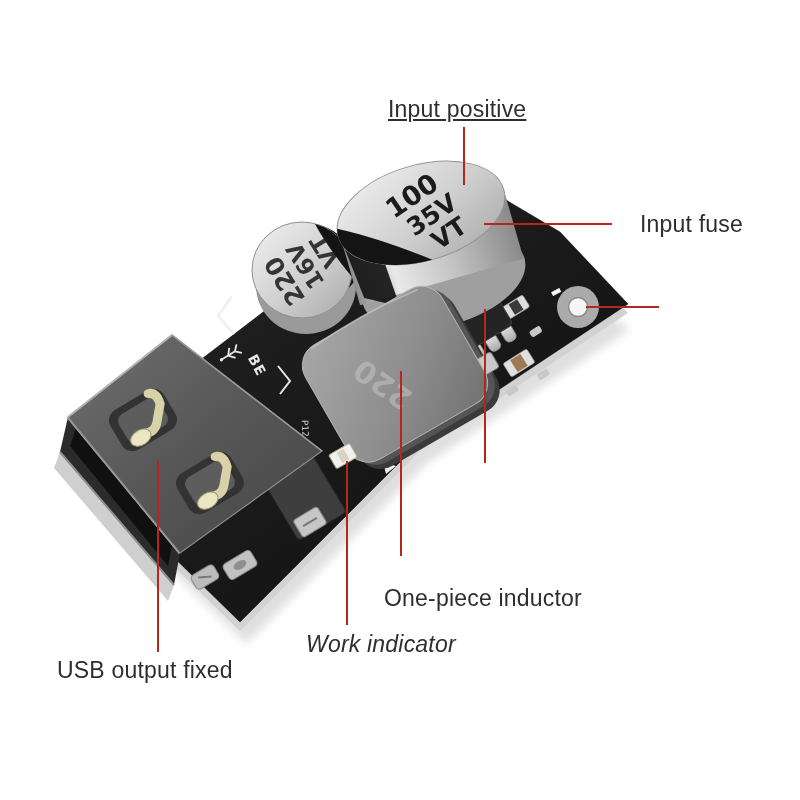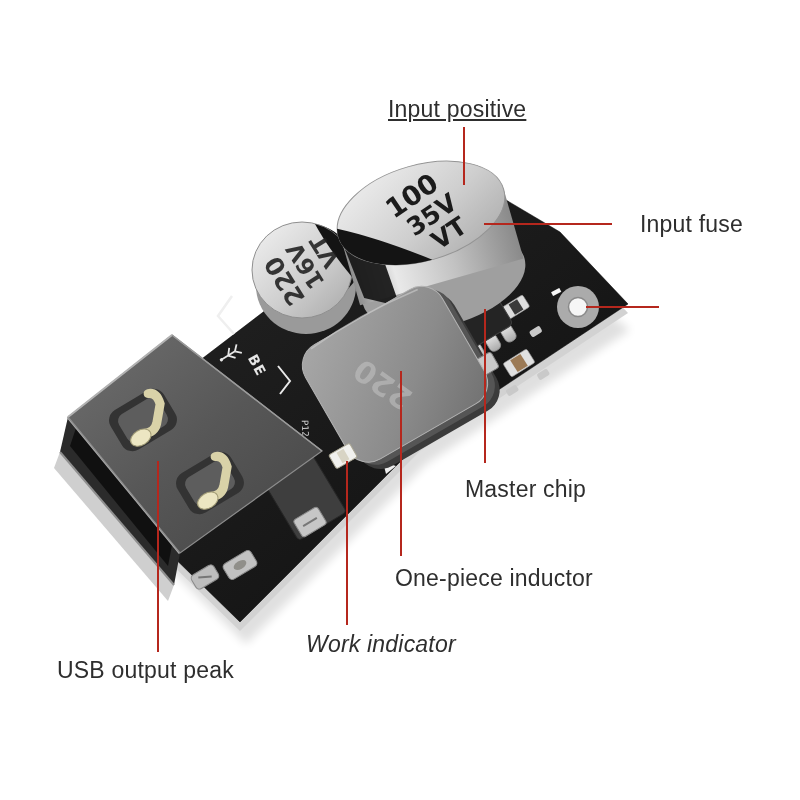--- a/index.html
+++ b/index.html
@@ -15,21 +15,21 @@
     letter-spacing:.2px;
   }
   .leader{position:absolute;z-index:2;background:var(--leader-line,#b5271d);}
   .leader.v{width:2px;}
   .leader.h{height:2px;}
   
   #lbl-input-positive{left:388px;top:95px;text-decoration:underline;}
   #lbl-input-fuse{left:624px;top:210px;margin-left:16px;}
   #lbl-input-negative{left:641px;top:315px;}
   #lbl-master-chip{left:465px;top:475px;}
-  #lbl-inductor{left:384px;top:564px;margin-left:11px;}
+  #lbl-inductor{left:384px;top:584px;}
   #lbl-work-indicator{left:306px;top:630px;font-style:italic;}
   #lbl-usb-output{left:57px;top:656px;}
   
   #ln-input-positive{left:463px;top:127px;height:58px;}
   #ln-input-fuse{left:484px;top:223px;width:128px;}
   #ln-input-negative{left:586px;top:306px;width:73px;}
   #ln-master-chip{left:484px;top:309px;height:154px;}
   #ln-inductor{left:400px;top:371px;height:185px;}
   #ln-work-indicator{left:346px;top:461px;height:164px;}
   #ln-usb-output{left:157px;top:461px;height:191px;}
@@ -242,20 +242,19 @@
   <div class="leader v" id="ln-input-positive"></div>
   <div class="leader h" id="ln-input-fuse"></div>
   <div class="leader h" id="ln-input-negative"></div>
   <div class="leader v" id="ln-master-chip"></div>
   <div class="leader v" id="ln-inductor"></div>
   <div class="leader v" id="ln-work-indicator"></div>
   <div class="leader v" id="ln-usb-output"></div>
 
   <div class="callout" id="lbl-input-positive">Input positive</div>
   <div class="callout" id="lbl-input-fuse">Input fuse</div>
-  <div class="callout" id="lbl-master-chip">Master chip</div>
   <div class="callout" id="lbl-inductor">One-piece inductor</div>
   <div class="callout" id="lbl-work-indicator">Work indicator</div>
   <div class="callout" id="lbl-usb-output">
-    <div>USB output peak</div>
+    <div>USB output fixed</div>
   </div>
 
 </div>
 
 </body></html>

